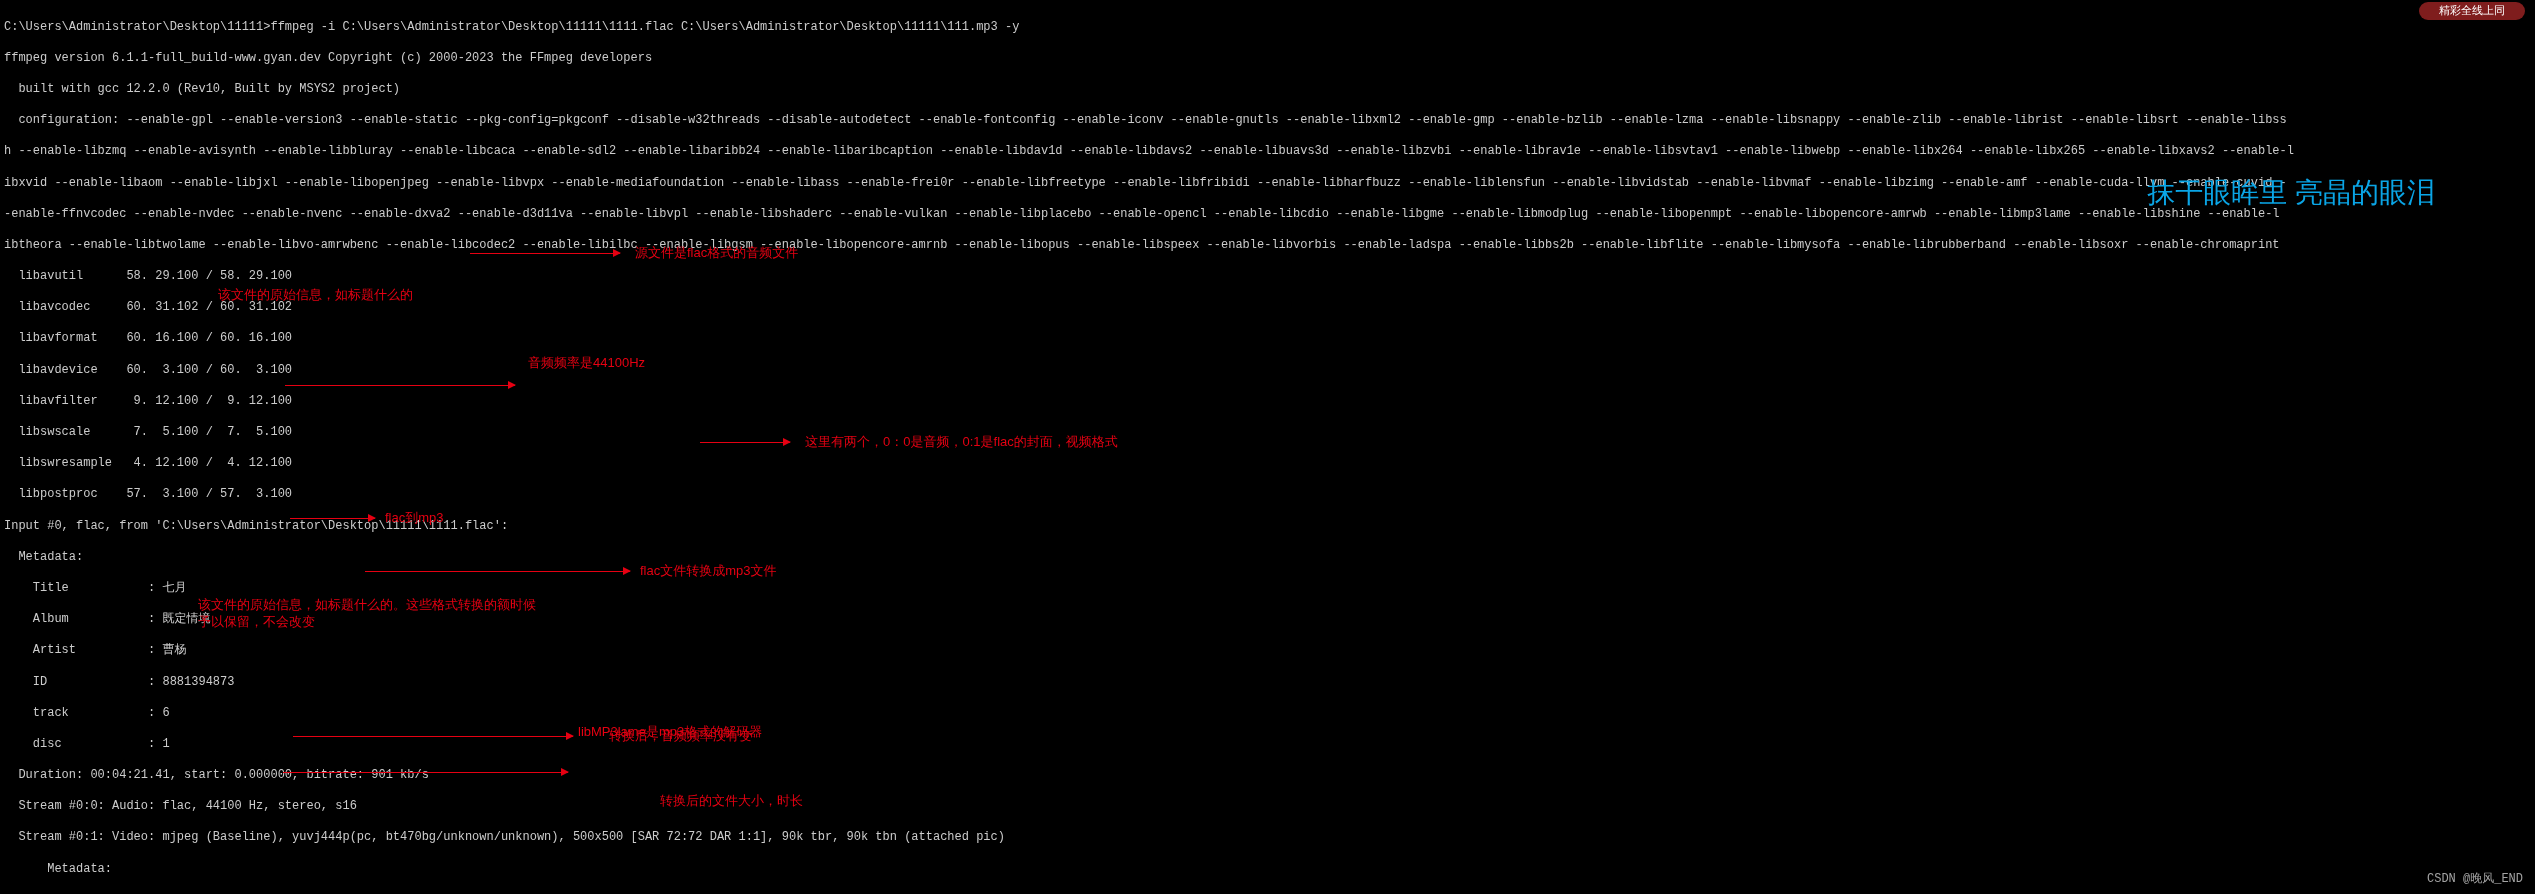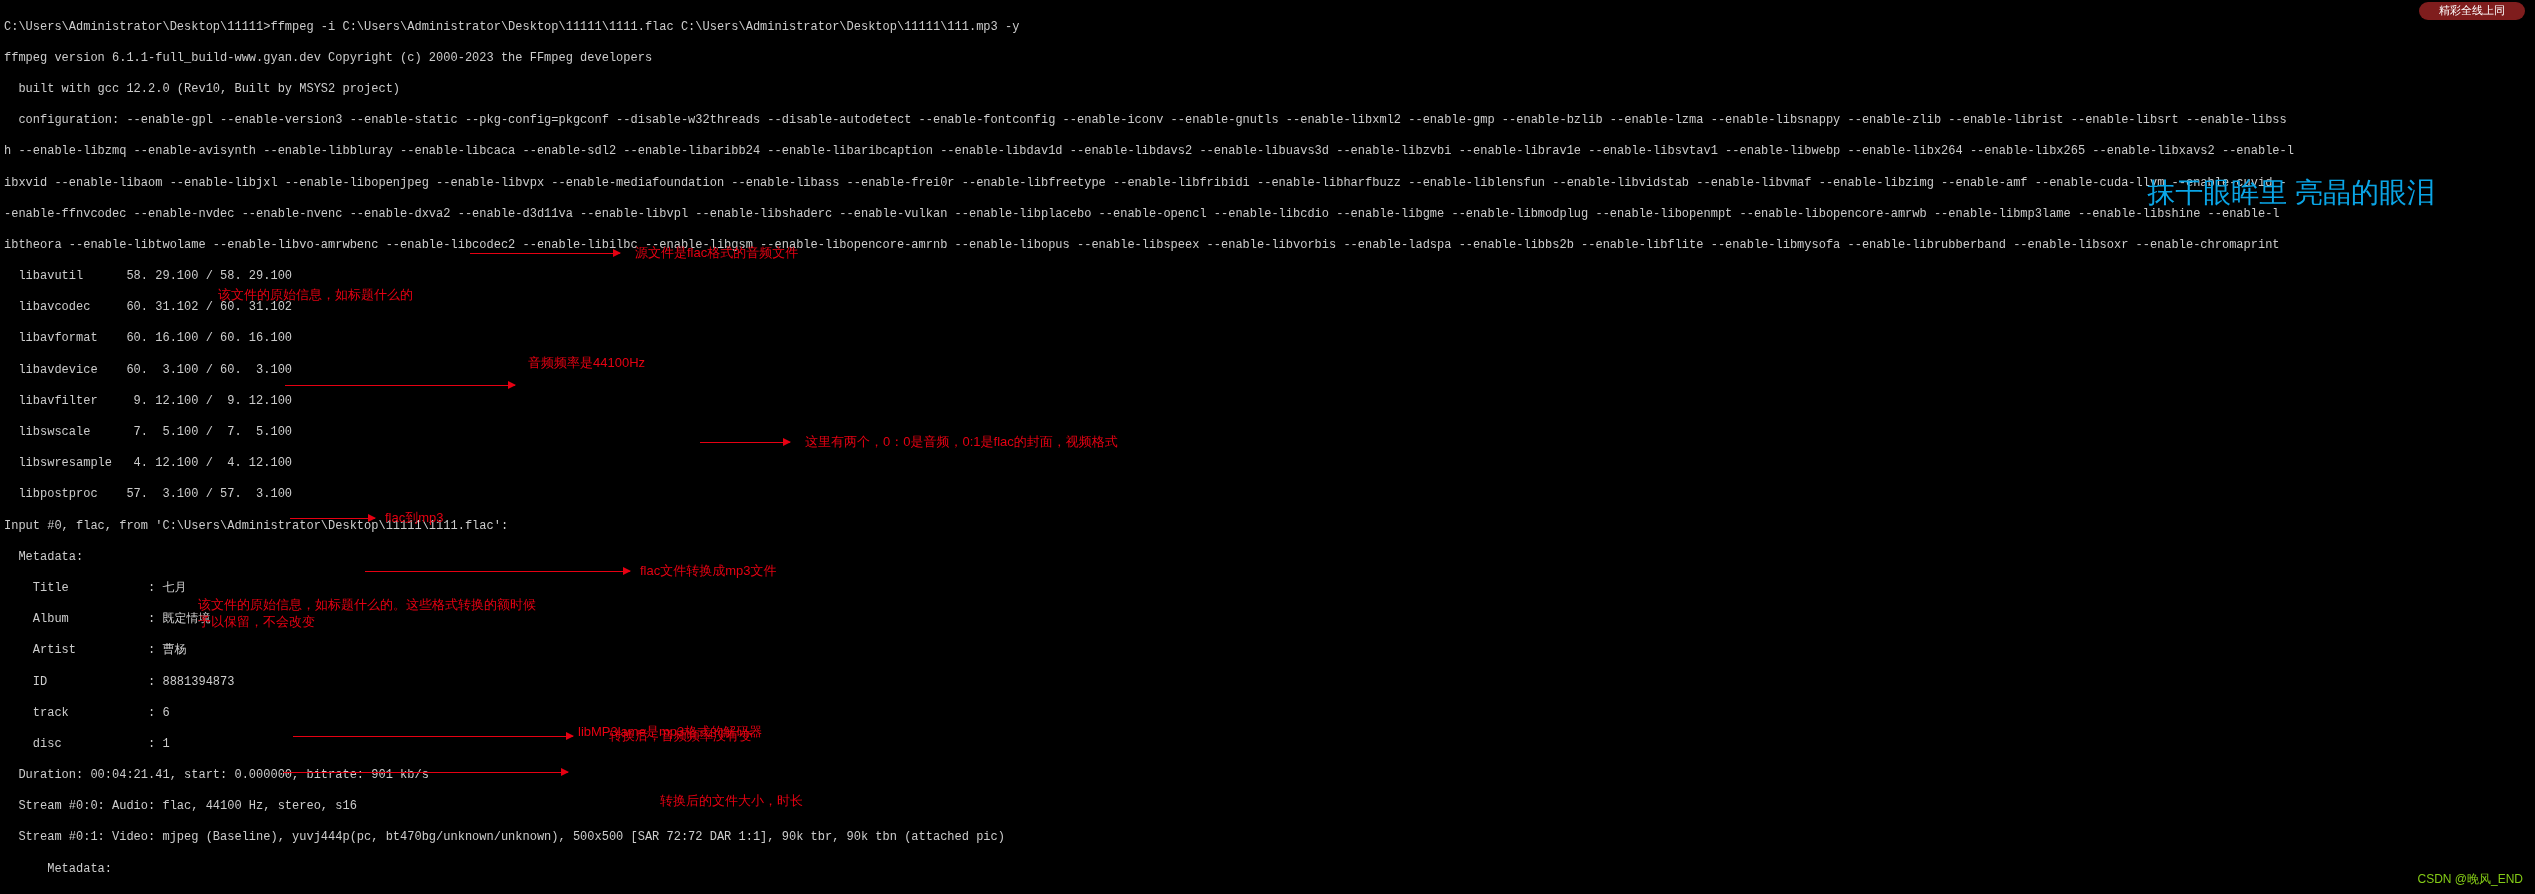--- a/index.html
+++ b/index.html
@@ -3,21 +3,21 @@
 <meta charset="utf-8">
 <style>
 *{margin:0;padding:0;box-sizing:border-box}
 body{background:#000;color:#ccc;font-family:Consolas,'Courier New',monospace;font-size:12px;line-height:1.3;width:2535px;height:894px;overflow:hidden;position:relative}
 .terminal{padding:4px;white-space:pre;position:relative;z-index:1}
 .line{display:block}
 .red-note{color:#e60012;font-weight:normal;font-family:"Microsoft YaHei",sans-serif;font-size:13px;position:absolute;z-index:5}
 .arrow{position:absolute;height:1px;background:#e60012;z-index:4}
 .arrow::after{content:'';position:absolute;right:-1px;top:-4px;border-left:8px solid #e60012;border-top:4px solid transparent;border-bottom:4px solid transparent}
 .overlay-text{position:absolute;right:100px;top:175px;color:#0aa5e6;font-family:"Microsoft YaHei",sans-serif;font-size:28px;font-weight:400;z-index:10}
-.credit{position:absolute;right:12px;bottom:6px;color:#84cc16;font-size:12px;font-family:Liberation Sans, sans-serif}
+.credit{position:absolute;right:12px;bottom:6px;color:#a3a3a3;font-size:12px;font-family:Liberation Mono, monospace}
 .button-top{position:absolute;right:10px;top:2px;background:#7f1d1d;color:#fff;font-size:11px;padding:2px 20px;border-radius:9px;z-index:10}
 </style>
 </head>
 <body>
 
 <div class="terminal">
 <span class="line">C:\Users\Administrator\Desktop\11111&gt;ffmpeg -i C:\Users\Administrator\Desktop\11111\1111.flac C:\Users\Administrator\Desktop\11111\111.mp3 -y</span>
 <span class="line">ffmpeg version 6.1.1-full_build-www.gyan.dev Copyright (c) 2000-2023 the FFmpeg developers</span>
 <span class="line">  built with gcc 12.2.0 (Rev10, Built by MSYS2 project)</span>
 <span class="line">  configuration: --enable-gpl --enable-version3 --enable-static --pkg-config=pkgconf --disable-w32threads --disable-autodetect --enable-fontconfig --enable-iconv --enable-gnutls --enable-libxml2 --enable-gmp --enable-bzlib --enable-lzma --enable-libsnappy --enable-zlib --enable-librist --enable-libsrt --enable-libss</span>

